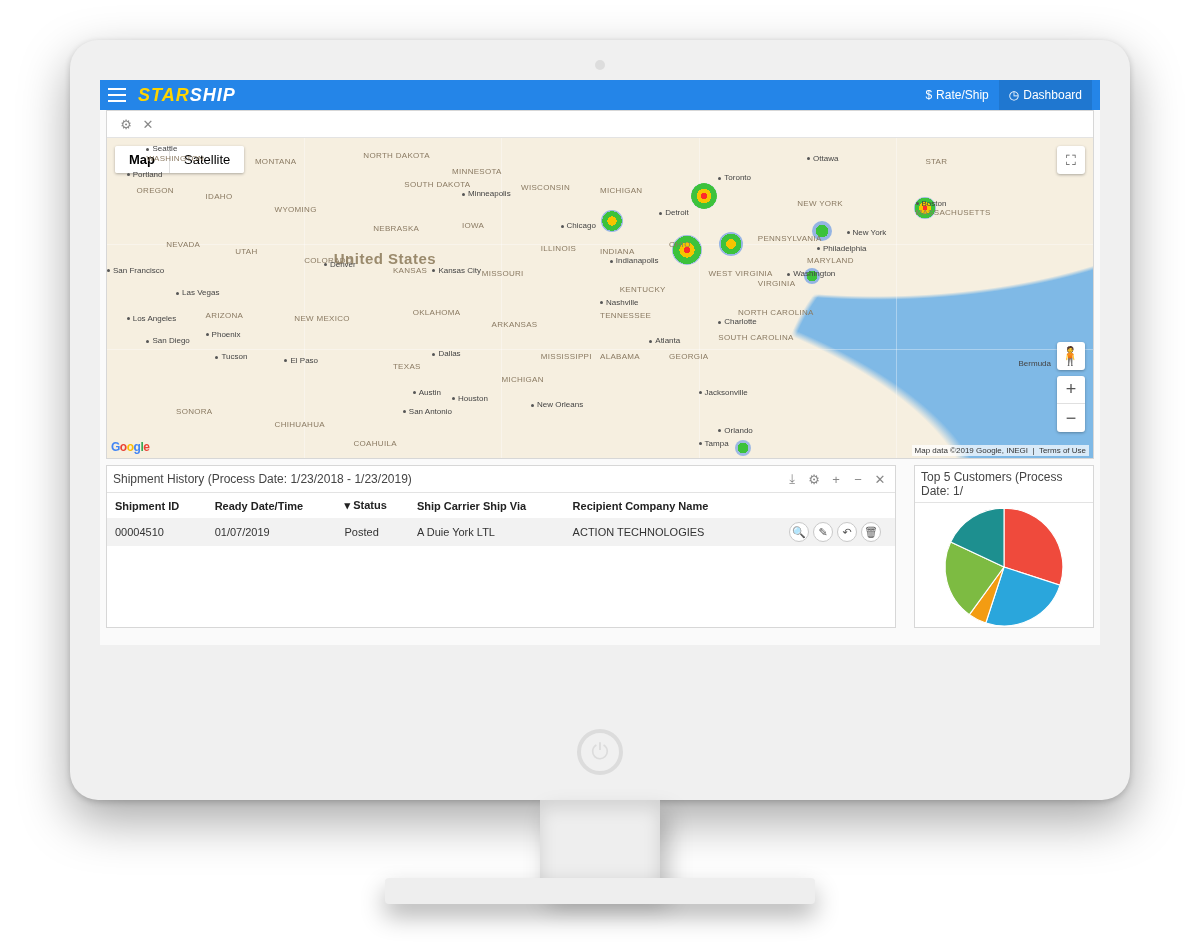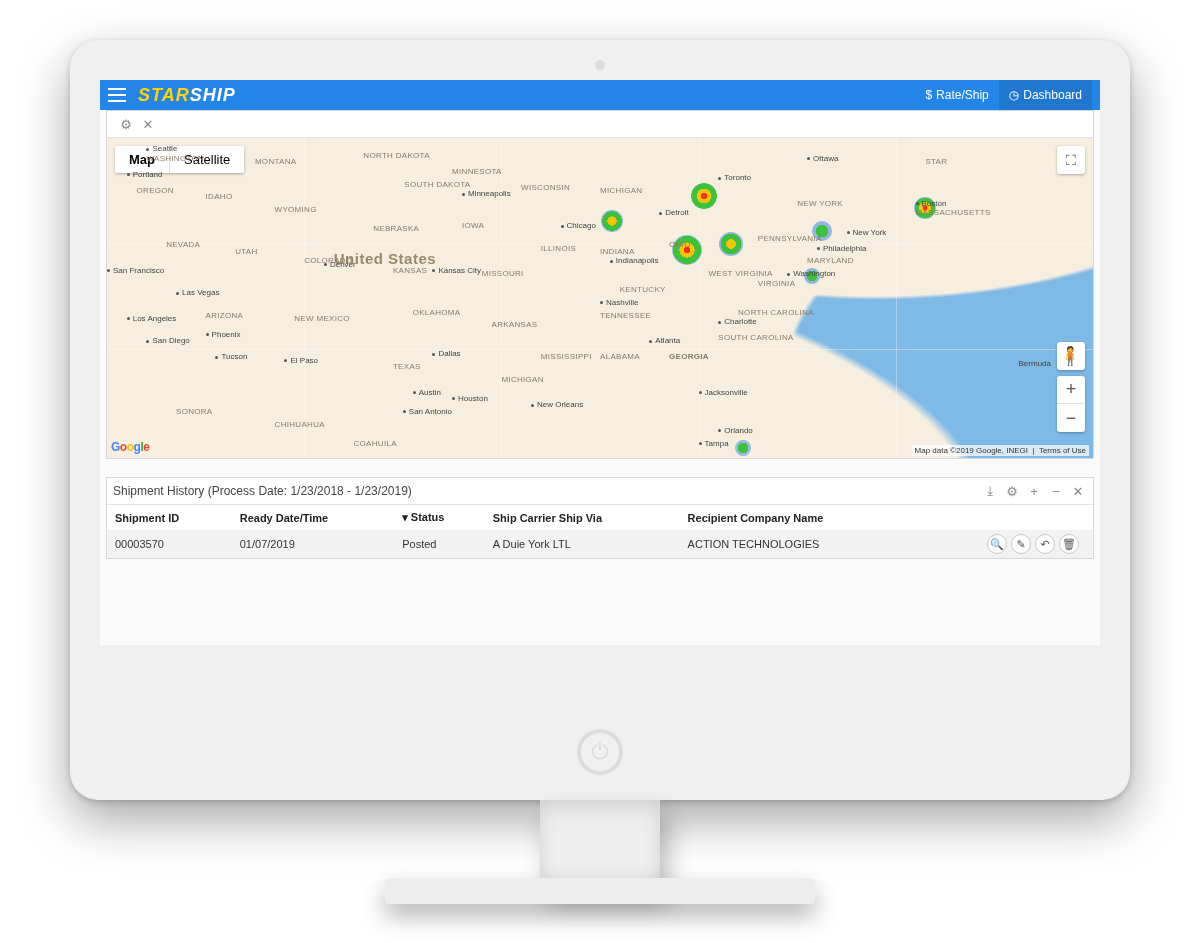--- a/index.html
+++ b/index.html
@@ -97,21 +97,21 @@
   .map-city .dot { display:inline-block; width:3px; height:3px; background:#555; border-radius:50%; margin-right:3px; vertical-align:middle; }
   .united-states { position:absolute; font-size:15px; font-weight:700; color:#9a8a6c; letter-spacing:.5px; }
   .google-logo { position:absolute; left:4px; bottom:4px; font-size:12px; font-weight:700; letter-spacing:-.5px; }
   .google-logo span:nth-child(1){color:#4285F4}.google-logo span:nth-child(2){color:#EA4335}.google-logo span:nth-child(3){color:#FBBC05}.google-logo span:nth-child(4){color:#4285F4}.google-logo span:nth-child(5){color:#34A853}.google-logo span:nth-child(6){color:#EA4335}
   .map-credits { position:absolute; right:4px; bottom:2px; font-size:8px; color:#333; background:rgba(255,255,255,.7); padding:1px 3px; }
 
   .heat { position:absolute; transform:translate(-50%,-50%); border-radius:50%; }
   .heat .ring { position:absolute; inset:0; border-radius:50%; }
 
   
-  .two-col { display:flex; gap:6px; margin-top:18px; }
+  .two-col { display:flex; gap:6px; margin-top:6px; }
   .hist-panel { flex:1; }
   .cust-panel { width:180px; }
   .table { width:100%; border-collapse:collapse; font-size:11px; }
   .table th { text-align:left; font-weight:700; padding:6px 8px; color:#222; }
   .table td { padding:4px 8px; color:#333; }
   .table tbody tr:nth-child(odd) td { background:#f2f2f2; }
   .row-actions { display:flex; gap:4px; justify-content:flex-end; padding-right:6px; }
   .action-btn { width:20px; height:20px; border:1px solid #c9c9c9; border-radius:10px; background:#fff; display:flex; align-items:center; justify-content:center; color:#555; font-size:11px; cursor:pointer; }
 
   .pie { width:170px; height:120px; position:relative; margin:4px auto 0; }
@@ -217,21 +217,21 @@
             <div class="map-label" style="left: 39%; top: 57%;">ARKANSAS</div>
             <div class="map-label" style="left: 40%; top: 74%;">MICHIGAN</div>
             <div class="map-label" style="left: 50%; top: 15%;">MICHIGAN</div>
             <div class="map-label" style="left: 44%; top: 33%;">ILLINOIS</div>
             <div class="map-label" style="left: 50%; top: 34%;">INDIANA</div>
             <div class="map-label" style="left: 57%; top: 32%;">OHIO</div>
             <div class="map-label" style="left: 52%; top: 46%;">KENTUCKY</div>
             <div class="map-label" style="left: 50%; top: 54%;">TENNESSEE</div>
             <div class="map-label" style="left: 50%; top: 67%;">ALABAMA</div>
             <div class="map-label" style="left: 44%; top: 67%;">MISSISSIPPI</div>
-            <div class="map-label" style="left: 57%; top: 67%; font-weight: bold;">GEORGIA</div>
+            <div class="map-label" style="left: 57%; top: 67%;">GEORGIA</div>
             <div class="map-label" style="left: 62%; top: 61%;">SOUTH CAROLINA</div>
             <div class="map-label" style="left: 64%; top: 53%;">NORTH CAROLINA</div>
             <div class="map-label" style="left: 66%; top: 44%;">VIRGINIA</div>
             <div class="map-label" style="left: 61%; top: 41%;">WEST VIRGINIA</div>
             <div class="map-label" style="left: 66%; top: 30%;">PENNSYLVANIA</div>
             <div class="map-label" style="left: 70%; top: 19%;">NEW YORK</div>
             <div class="map-label" style="left: 83%; top: 6%;">STAR</div>
             <div class="map-label" style="left: 71%; top: 37%;">MARYLAND</div>
             <div class="map-label" style="left: 82%; top: 22%;">MASSACHUSETTS</div>
             <div class="map-label" style="left: 7%; top: 84%;">SONORA</div>
@@ -312,38 +312,52 @@
                 <span>▾</span>
                 <span>Status</span>
               </th>
               <th>Ship Carrier Ship Via</th>
               <th>Recipient Company Name</th>
               <th></th>
             </tr>
           </thead>
           <tbody id="history-body">
               <tr>
-                <td>00003570</td>
+                <td>00004510</td>
                 <td>01/07/2019</td>
                 <td>Posted</td>
                 <td>A Duie York LTL</td>
                 <td>ACTION TECHNOLOGIES</td>
                 <td>
                   <div class="row-actions">
                     <div class="action-btn">🔍</div>
                     <div class="action-btn">✎</div>
                     <div class="action-btn">↶</div>
                     <div class="action-btn">🗑</div>
                   </div>
                 </td>
               </tr>
             </tbody>
         </table>
       </div>
 
+      <div class="panel cust-panel">
+        <div class="panel-head">
+          <div class="title">Top 5 Customers (Process Date: 1/</div>
+        </div>
+        <div class="pie">
+          <svg class="pie-svg" viewBox="-55 -55 110 110" id="pie-svg">
+              <path d="M0 0 L3.3065463576978537e-15 -54 A54 54 0 0 1 51.35705187993829 16.68691769624716 Z" fill="#ef4a3c" stroke="#fff" stroke-width="1"></path>
+              <path d="M0 0 L51.35705187993829 16.68691769624716 A54 54 0 0 1 -16.686917696247157 51.3570518799383 Z" fill="#2aa6dc" stroke="#fff" stroke-width="1"></path>
+              <path d="M0 0 L-16.686917696247157 51.3570518799383 A54 54 0 0 1 -31.740403623793544 43.686917696247164 Z" fill="#f39c12" stroke="#fff" stroke-width="1"></path>
+              <path d="M0 0 L-31.740403623793544 43.686917696247164 A54 54 0 0 1 -48.86066083316506 -22.992081744513904 Z" fill="#7dbb42" stroke="#fff" stroke-width="1"></path>
+              <path d="M0 0 L-48.86066083316506 -22.992081744513904 A54 54 0 0 1 -9.91963907309356e-15 -54 Z" fill="#1d8f8f" stroke="#fff" stroke-width="1"></path>
+            </svg>
+        </div>
+      </div>
     </div>
 
   </div>
 
   <div class="power-btn">⏻</div>
 </div>
 <div class="stand-neck"></div>
 <div class="stand-base"></div>
 
 </body></html>

